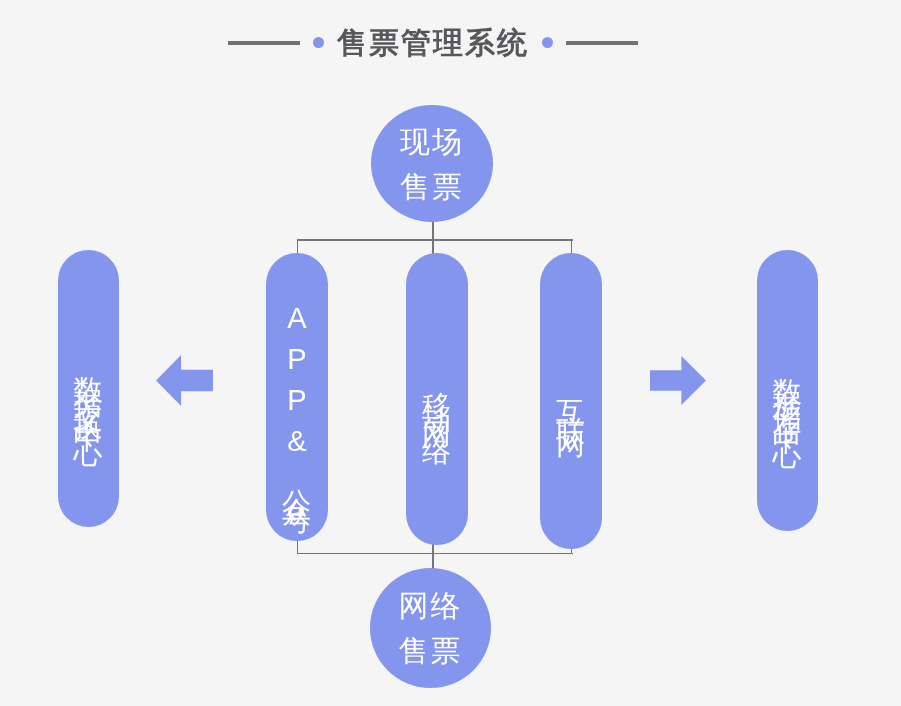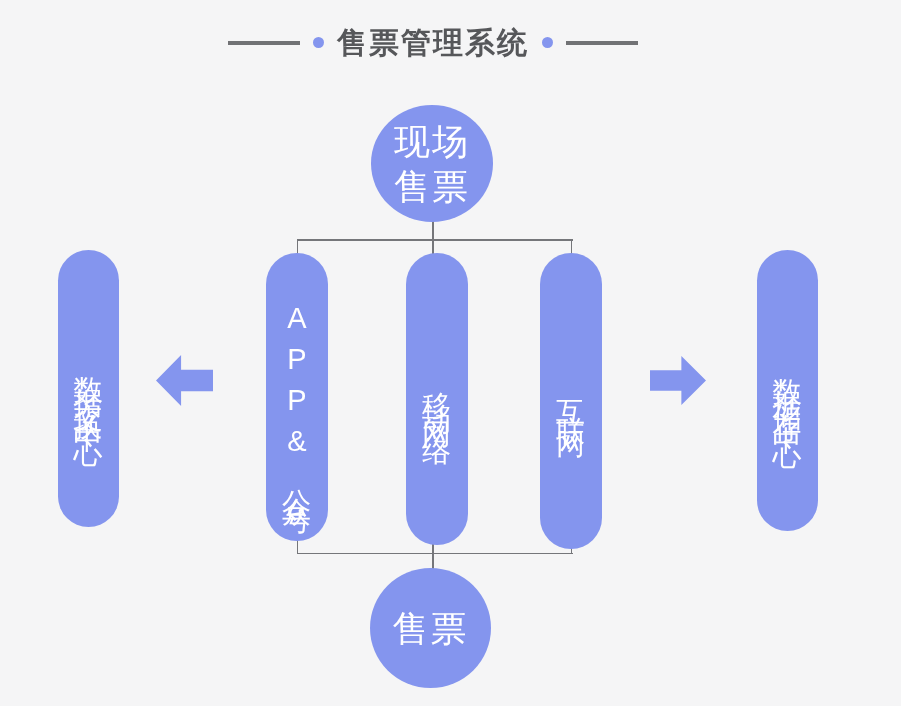--- a/index.html
+++ b/index.html
@@ -34,21 +34,21 @@
   .cline{position:absolute;background:var(--line);z-index:1;}
   
   .node{
     position:absolute;z-index:2;background:var(--accent);
     display:flex;align-items:center;justify-content:center;
     color:var(--node_text);
   }
   .circle{
     border-radius:50%;
     flex-direction:column;
-    font-size:36px;font-weight:500;line-height:45px;letter-spacing:2px;
+    font-size:30px;font-weight:500;line-height:45px;letter-spacing:2px;
   }
   .pill{border-radius:31px;}
   .pill .vtext{
     writing-mode:vertical-lr;
     text-orientation:upright;
     font-size:29px;font-weight:500;
     color:var(--node_text);
   }
   .ls-app{letter-spacing:9px;}
   .ls-4{letter-spacing:15px;}
@@ -108,16 +108,17 @@
     <span class="vtext ls-outer">数据交换中心</span>
   </div>
   <div class="node pill" style="left:757px;top:250px;width:61px;height:281px;">
     <span class="vtext ls-outer">数据储存中心</span>
   </div>
 
   <div class="arrow arrow-left"></div>
   <div class="arrow arrow-right"></div>
 
   <div class="node circle" style="left:370px;top:568px;width:121px;height:120px;">
+    <span>网络</span>
     <span>售票</span>
   </div>
 
 </div>
 
 </body></html>

